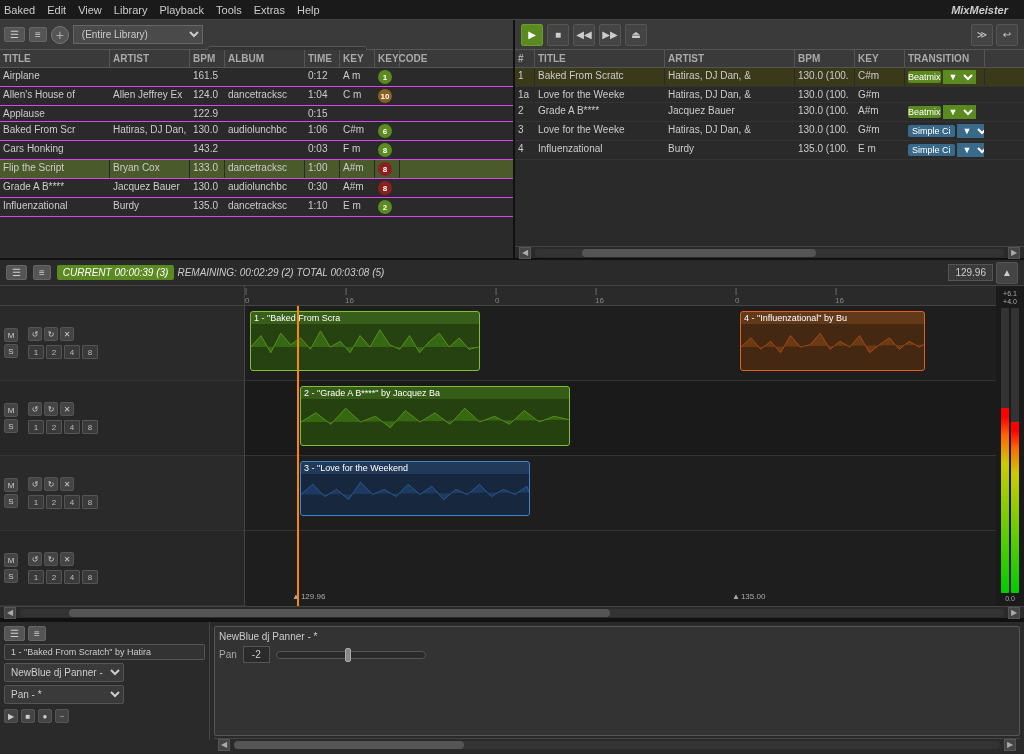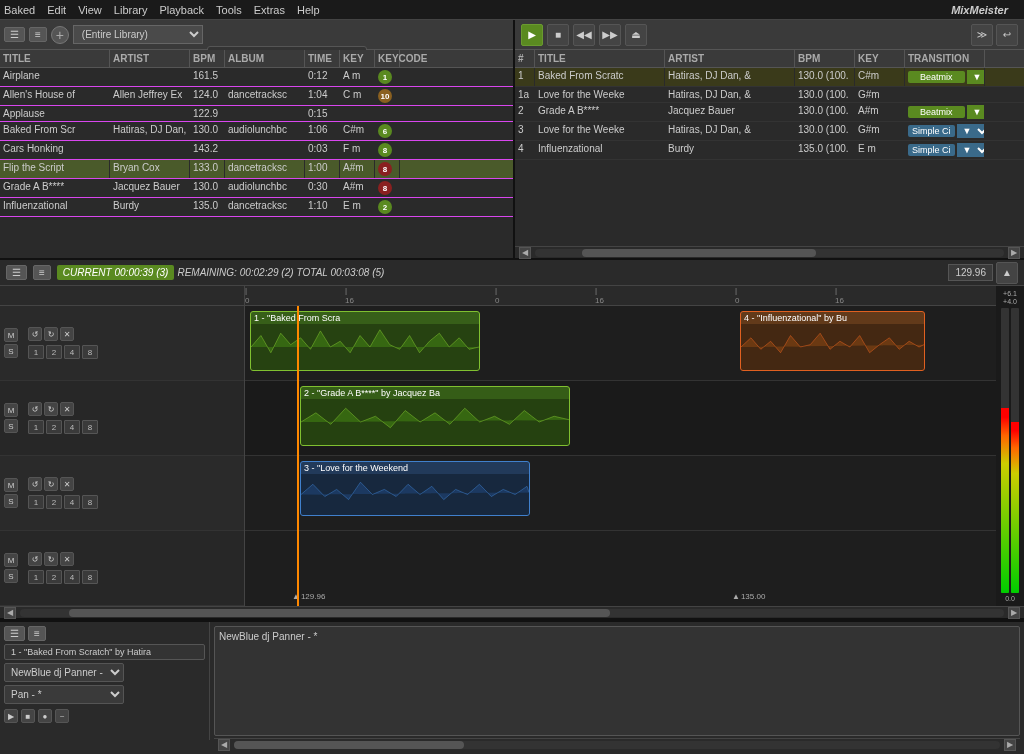--- a/index.html
+++ b/index.html
@@ -37,21 +37,21 @@
     #playlist-section { flex: 1; background: #2a2a2a; display: flex; flex-direction: column; }
     #playlist-toolbar { background: #3a3a3a; display: flex; align-items: center; padding: 3px 6px; gap: 4px; height: 30px; border-bottom: 1px solid #555; }
     .play-btn { background: #5a8a20; border: 1px solid #6a9a30; color: #fff; width: 22px; height: 22px; display: flex; align-items: center; justify-content: center; cursor: pointer; border-radius: 2px; font-size: 10px; }
     .ctrl-btn { background: #444; border: 1px solid #555; color: #ccc; width: 22px; height: 22px; display: flex; align-items: center; justify-content: center; cursor: pointer; border-radius: 2px; font-size: 10px; }
 
     .pl-header { display: grid; grid-template-columns: 20px 130px 130px 60px 50px 80px; background: #3a3a3a; border-bottom: 1px solid #555; }
     .pl-header-cell { padding: 3px 3px; color: #aaa; font-size: 10px; font-weight: bold; border-right: 1px solid #555; }
     .pl-row { display: grid; grid-template-columns: 20px 130px 130px 60px 50px 80px; border-bottom: 1px solid #333; }
     .pl-row.active { background: #3a3a1a; }
     .pl-cell { padding: 2px 3px; color: #ccc; font-size: 10px; border-right: 1px solid #2a2a2a; overflow: hidden; white-space: nowrap; }
-    .transition-badge { background: #5a8a20; color: #fff; padding: 1px 12px; font-size: 9px; border-radius: 2px; display: inline-block; }
+    .transition-badge { background: #5a8a20; color: #fff; padding: 1px 0; font-size: 9px; border-radius: 2px; display: inline-block; }
     .transition-simple { background: #3a6a8a; color: #fff; padding: 1px 4px; font-size: 9px; border-radius: 2px; display: inline-block; }
 
     
     #timeline-section { background: #252525; border-bottom: 2px solid #111; height: 360px; display: flex; flex-direction: column; }
     #timeline-status { background: #2a2a2a; display: flex; align-items: center; padding: 2px 6px; gap: 6px; height: 26px; border-bottom: 1px solid #444; }
     .status-green { background: #5a8a20; padding: 2px 6px; font-size: 10px; color: #fff; border-radius: 2px; }
     .bpm-display { background: #3a3a3a; border: 1px solid #555; padding: 2px 6px; font-size: 10px; color: #ccc; margin-left: auto; }
 
     #timeline-content { flex: 1; display: flex; overflow: hidden; }
     #track-controls { width: 245px; background: #2d2d2d; border-right: 1px solid #444; display: flex; flex-direction: column; }
@@ -550,20 +550,28 @@
       <div class="small-btn">▶</div>
       <div class="small-btn">■</div>
       <div class="small-btn">●</div>
       <div class="small-btn">~</div>
     </div>
   </div>
 
   <div id="bottom-right">
     <div style="background:#333; border:1px solid #555; border-radius:2px; padding:4px; height:100%;">
       <div style="font-size:10px; color:#ccc; margin-bottom:4px;">NewBlue dj Panner - *</div>
+      <div style="display:flex; align-items:center; gap:6px;">
+        <span style="font-size:10px; color:#aaa;">Pan</span>
+        <div style="background:#2a2a2a; border:1px solid #555; padding:2px 8px; font-size:10px; color:#ccc;">-2</div>
+
+        <div style="flex:1; height:8px; background:#2a2a2a; border:1px solid #555; border-radius:4px; position:relative; max-width:150px;">
+          <div style="position:absolute; left:48%; top:50%; transform:translate(-50%,-50%); width:6px; height:14px; background:#888; border-radius:2px; border:1px solid #aaa;"></div>
+        </div>
+      </div>
     </div>
 
     <div style="height:12px; background:#2a2a2a; border-top:1px solid #444; display:flex; align-items:center; padding:0 4px; margin-top:2px;">
       <div class="scroll-arrow">◀</div>
       <div class="scroll-track">
           <div class="scroll-thumb" style="left:0; width:30%;"></div>
         </div>
       <div class="scroll-arrow">▶</div>
     </div>
   </div>

